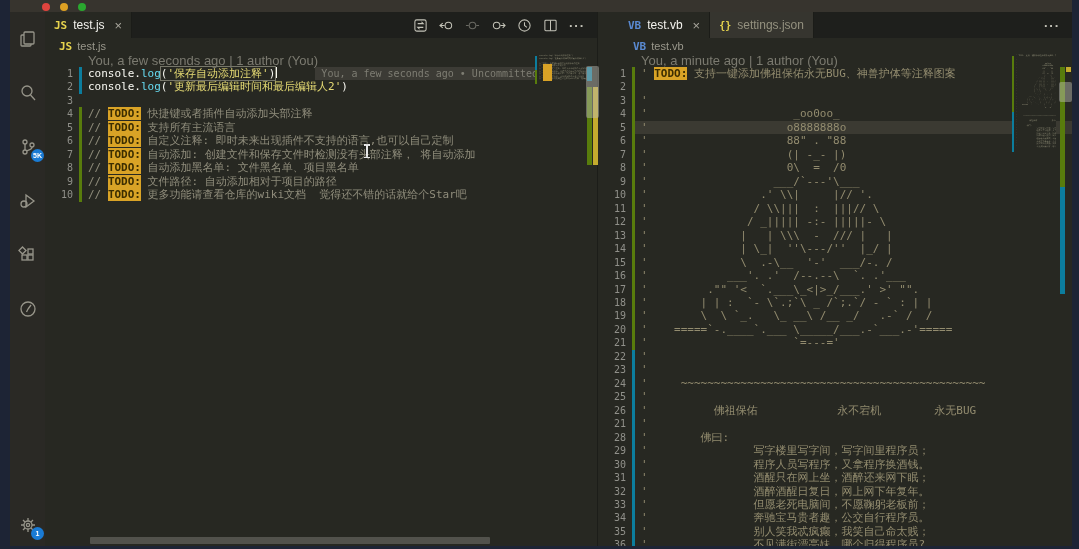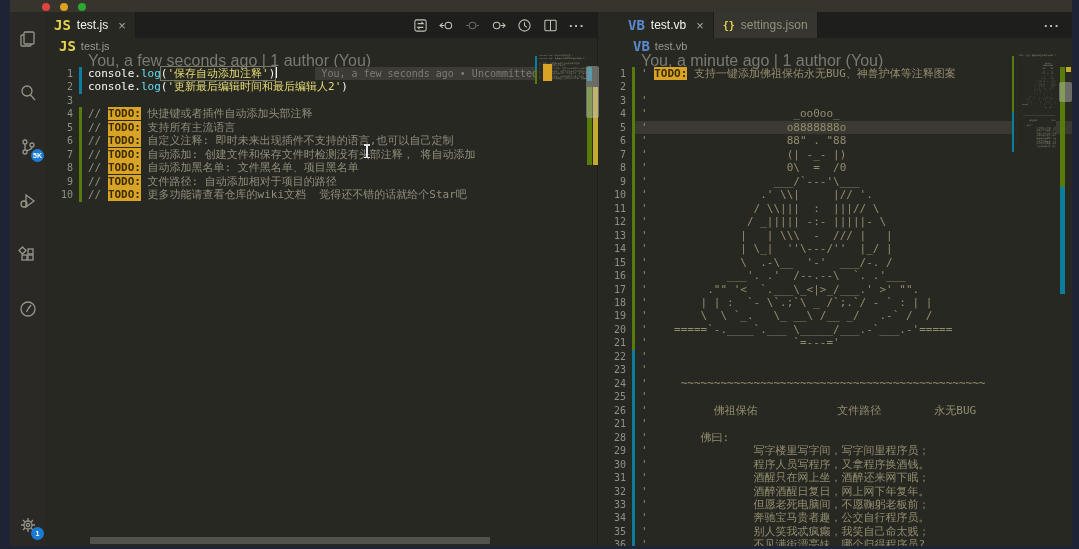--- a/index.html
+++ b/index.html
@@ -20,31 +20,31 @@
   .badge { position:absolute; right:-4px; bottom:-3px; min-width:13px; height:13px; border-radius:8px; background:var(--badge,#1a7bd4); color:#fff; font-size:7px; font-weight:bold; display:flex; align-items:center; justify-content:center; padding:0 2px; }
 
   
   .group { position:absolute; top:12px; height:534px; }
   .group.left  { left:35px;  width:553px; border-right:1px solid #1c1d19; }
   .group.right { left:588px; width:474px; }
 
   .tabbar { position:absolute; left:0; top:0; width:100%; height:26px; background:#1e1f1c; display:flex; }
   .tab { height:26px; display:flex; align-items:center; padding:0 9px; gap:6px; font-size:12px; color:#94917f; background:#36352f; border-right:1px solid #1b1c18; }
   .tab.active { background:#272822; color:#f4f3ee; }
-  .ficon { font-size:14px; font-weight:bold; letter-spacing:0; font-family:"DejaVu Sans Mono",monospace; }
+  .ficon { font-size:11px; font-weight:bold; letter-spacing:0; font-family:"DejaVu Sans Mono",monospace; }
   .ficon.js { color:#e7d44e; } .ficon.vb { color:#5a8ad1;margin-left:21px; } .ficon.br { color:#e7d44e; font-size:10px; }
   .tclose { color:#a8a69c; font-size:13px; margin-left:4px; }
   .tb-actions { margin-left:auto; display:flex; align-items:center; gap:11px; padding-right:12px; }
   .tb-actions svg { stroke:#c4c3b8; fill:none; stroke-width:1.1; }
   .more { color:#c4c3b8; font-size:13px; letter-spacing:1px; font-weight:bold; }
 
   .breadcrumb { position:absolute; left:0; top:26px; width:100%; height:16px; display:flex; align-items:center; gap:5px; padding-left:14px; font-size:11px; color:#9a988c; background:#272822; }
 
   .content { position:absolute; left:0; top:42px; width:100%; height:492px; overflow:hidden; }
-  .blame { height:13px; padding-left:43px; font-size:16px; color:#7b7a70; line-height:13px; white-space:pre; }
+  .blame { height:13px; padding-left:43px; font-size:13px; color:#7b7a70; line-height:13px; white-space:pre; }
   .code-line { display:flex; height:13.47px; align-items:stretch; position:relative; }
   .code-line .ln { width:28px; text-align:right; font:10px/13.47px "DejaVu Sans Mono",monospace; color:#90908a; flex:none; }
   .code-line .gut { width:3px; margin-left:6px; flex:none; }
   .gut.a { background:var(--added,#587c0c); } .gut.m { background:var(--modified,#0c7d9d); }
   .code-line pre.code { font:11px/13.47px "DejaVu Sans Mono",monospace; color:#f8f8f2; padding-left:6px; white-space:pre; flex:1; }
   .code-line.current pre.code { background:#3b3a32; }
   .tk-fn { color:#66d9ef; } .tk-str { color:#e6db74; } .tk-plain { color:#f8f8f2; }
   .tk-cm { color:#908d7c; } .g-right .tk-cm { color:#938c6f; }
   .tk-todo { background:var(--todo_bg,#d9a326); color:#3c2d00; font-weight:bold; }
   .tk-box { outline:1px solid #767669; }
@@ -394,21 +394,21 @@
             <pre class="code"><span class="tk-cm">'     ~~~~~~~~~~~~~~~~~~~~~~~~~~~~~~~~~~~~~~~~~~~~~~</span></pre>
           </div>
           <div class="code-line">
             <span class="ln">25</span>
             <span class="gut m"></span>
             <pre class="code"><span class="tk-cm">'</span></pre>
           </div>
           <div class="code-line">
             <span class="ln">26</span>
             <span class="gut m"></span>
-            <pre class="code"><span class="tk-cm">'          佛祖保佑            文件路径        永无BUG</span></pre>
+            <pre class="code"><span class="tk-cm">'          佛祖保佑            永不宕机        永无BUG</span></pre>
           </div>
           <div class="code-line">
             <span class="ln">21</span>
             <span class="gut m"></span>
             <pre class="code"><span class="tk-cm">'</span></pre>
           </div>
           <div class="code-line">
             <span class="ln">28</span>
             <span class="gut m"></span>
             <pre class="code"><span class="tk-cm">'        佛曰:</span></pre>

